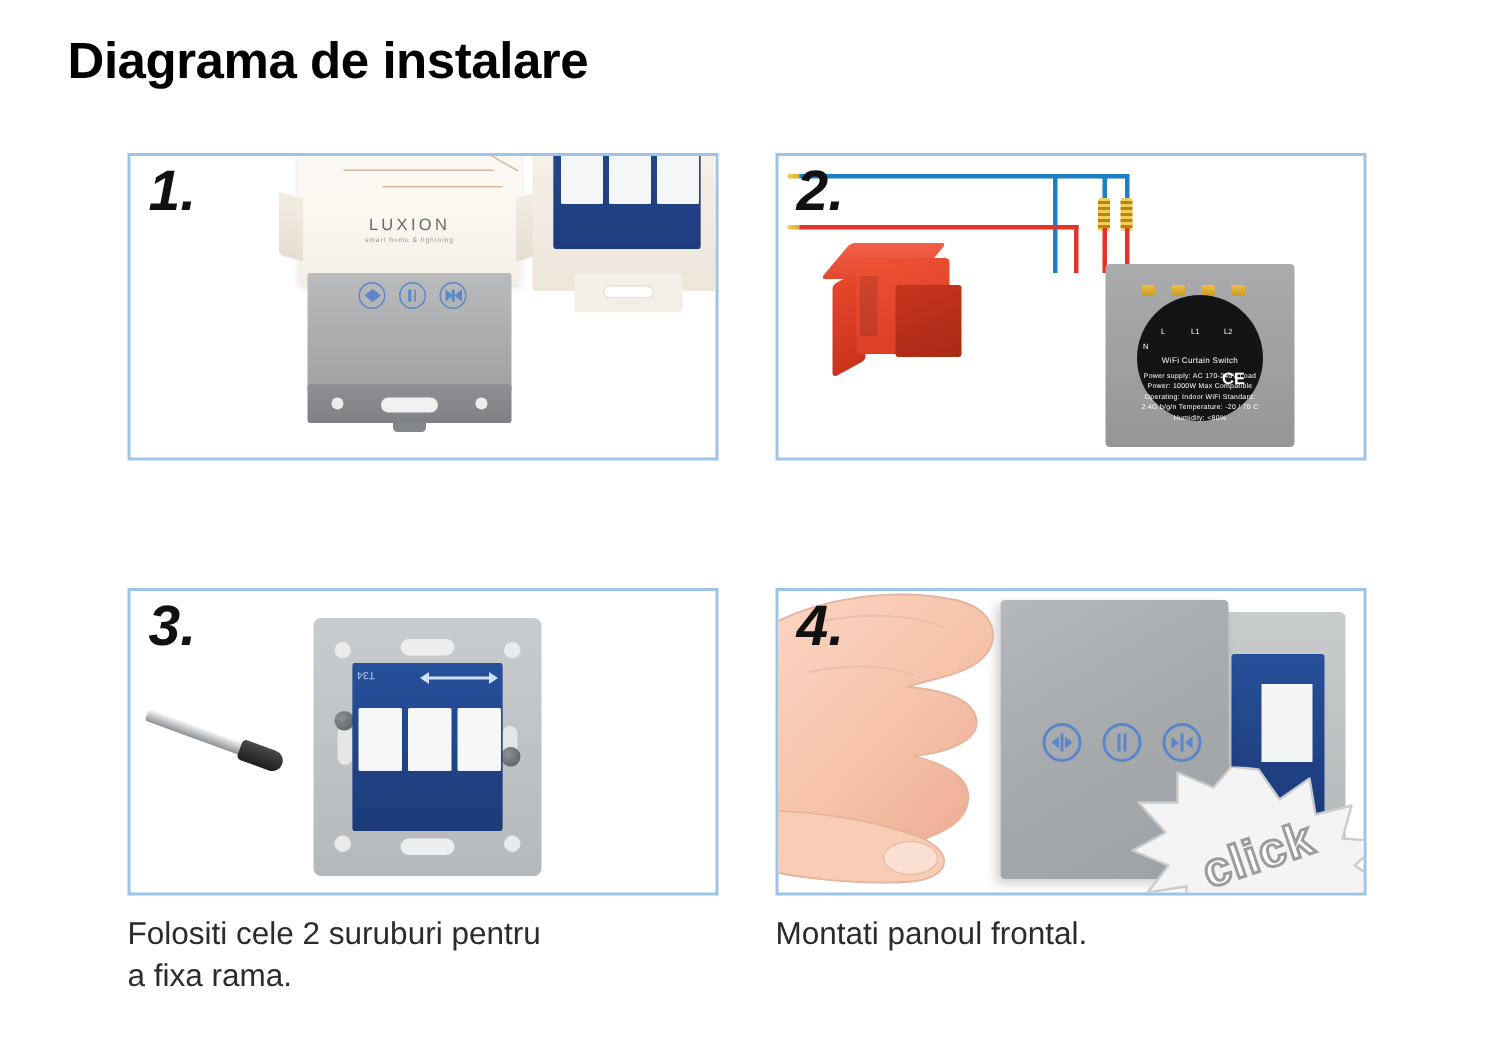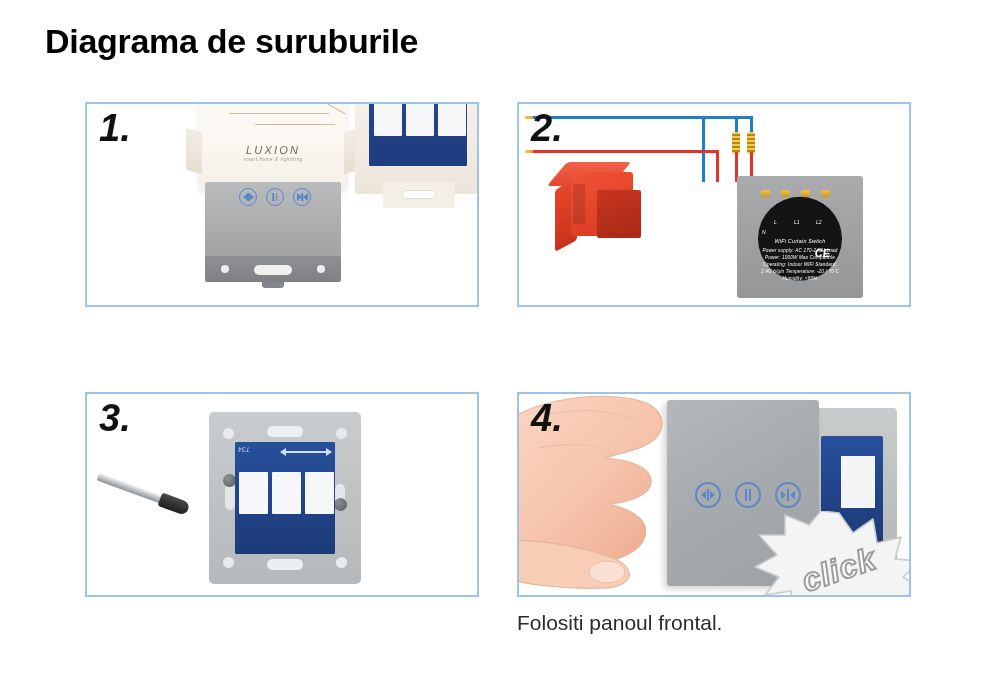--- a/index.html
+++ b/index.html
@@ -38,21 +38,21 @@
     font-family: "Liberation Sans", sans-serif;
     white-space: pre-line;
   }
 
   .s1 { left: 85px; top: 102px; }
   .s2 { left: 517px; top: 102px; }
   .s3 { left: 85px; top: 392px; }
   .s4 { left: 517px; top: 392px; }
 
   
-  .art { position: absolute; inset: 0; font-style: italic; }
+  .art { position: absolute; inset: 0; }
 
   
   .carton {
     position: absolute; left: 112px; top: -22px; width: 148px; height: 108px;
     background: linear-gradient(180deg,#fdfaf6 0%,#fbf7f1 55%,#f4efe7 100%);
     border-radius: 3px;
     box-shadow: 0 2px 5px rgba(0,0,0,.10);
   }
   .carton .flapL, .carton .flapR {
     position: absolute; top: 48px; width: 16px; height: 42px;
@@ -267,21 +267,21 @@
     -webkit-text-stroke: 2px #9a9da0;
     font-family: "Liberation Sans", sans-serif;
     letter-spacing: 1px;
   }
 </style>
 </head>
 <body>
 
 <div class="page">
 
-  <div class="page-title">Diagrama de suruburile</div>
+  <div class="page-title">Diagrama de instalare</div>
 
   <div class="step s1">
     <div class="step-frame">
       <div class="art">
 
         <div class="carton">
           <div class="flapL"></div>
           <div class="flapR"></div>
 
           <div class="ctrace" style="left:10px;top:20px;width:118px;"></div>
@@ -422,20 +422,22 @@
         </div>
 
         <div class="driver">
           <div class="shaft"></div>
           <div class="tip"></div>
         </div>
 
       </div>
       <div class="step-num">3.</div>
     </div>
+    <div class="caption">Folositi cele 2 suruburi pentru
+a fixa rama.</div>
   </div>
 
   <div class="step s4">
     <div class="step-frame">
       <div class="art">
 
         <div class="bg-frame4"></div>
         <div class="bg-pcb4"></div>
         <div class="bg-key4"></div>
 
@@ -480,16 +482,16 @@
         <div class="click-burst">
           <svg viewBox="0 0 176 118" width="176" height="118">
             <polygon points="88,2 102,22 122,8 126,32 150,26 144,48 170,50 152,66 174,80 150,86 160,110 134,104 130,118 112,104 96,116 86,98 70,112 62,92 40,102 40,80 14,84 28,66 4,56 26,44 8,24 34,24 34,4 58,14 70,0" fill="#f4f4f4" stroke="#c9ccce" stroke-width="1.6" stroke-linejoin="round"></polygon>
           </svg>
           <div class="click-text">click</div>
         </div>
 
       </div>
       <div class="step-num">4.</div>
     </div>
-    <div class="caption">Folositi panoul frontal.</div>
+    <div class="caption">Montati panoul frontal.</div>
   </div>
 
 </div>
 
 </body></html>

